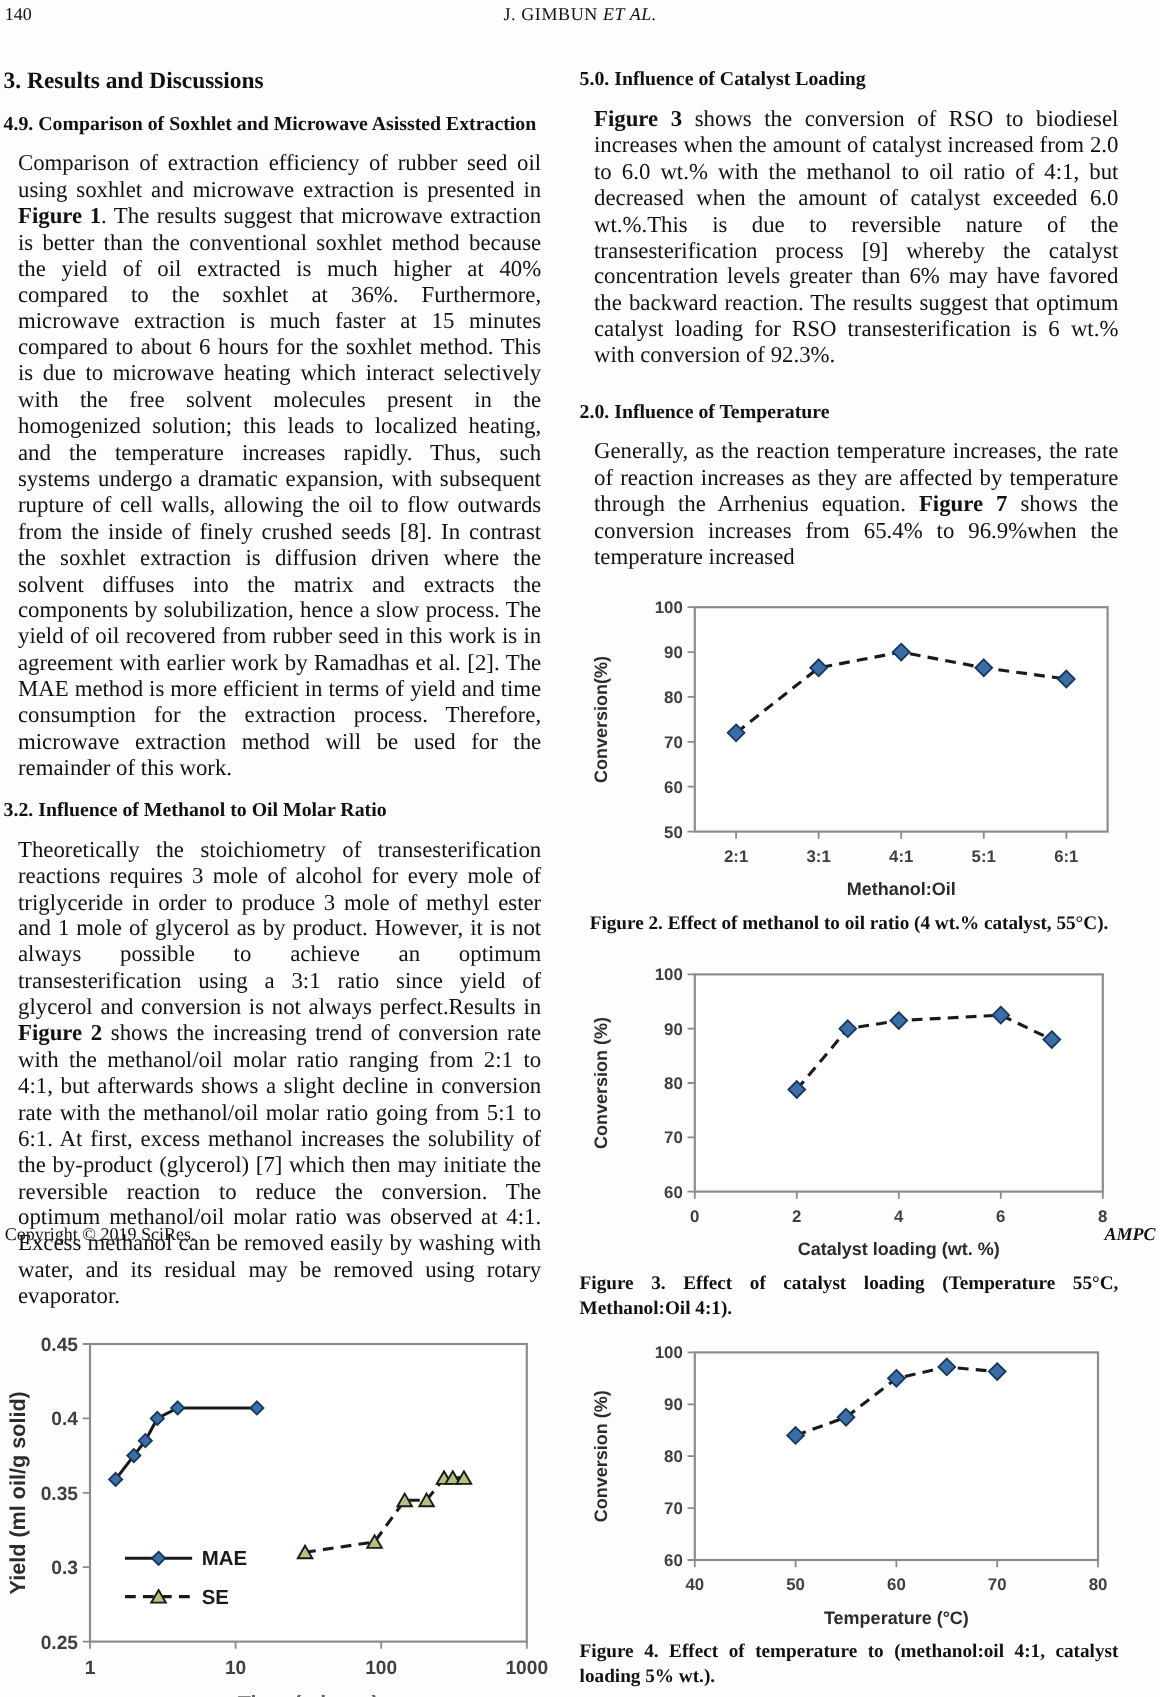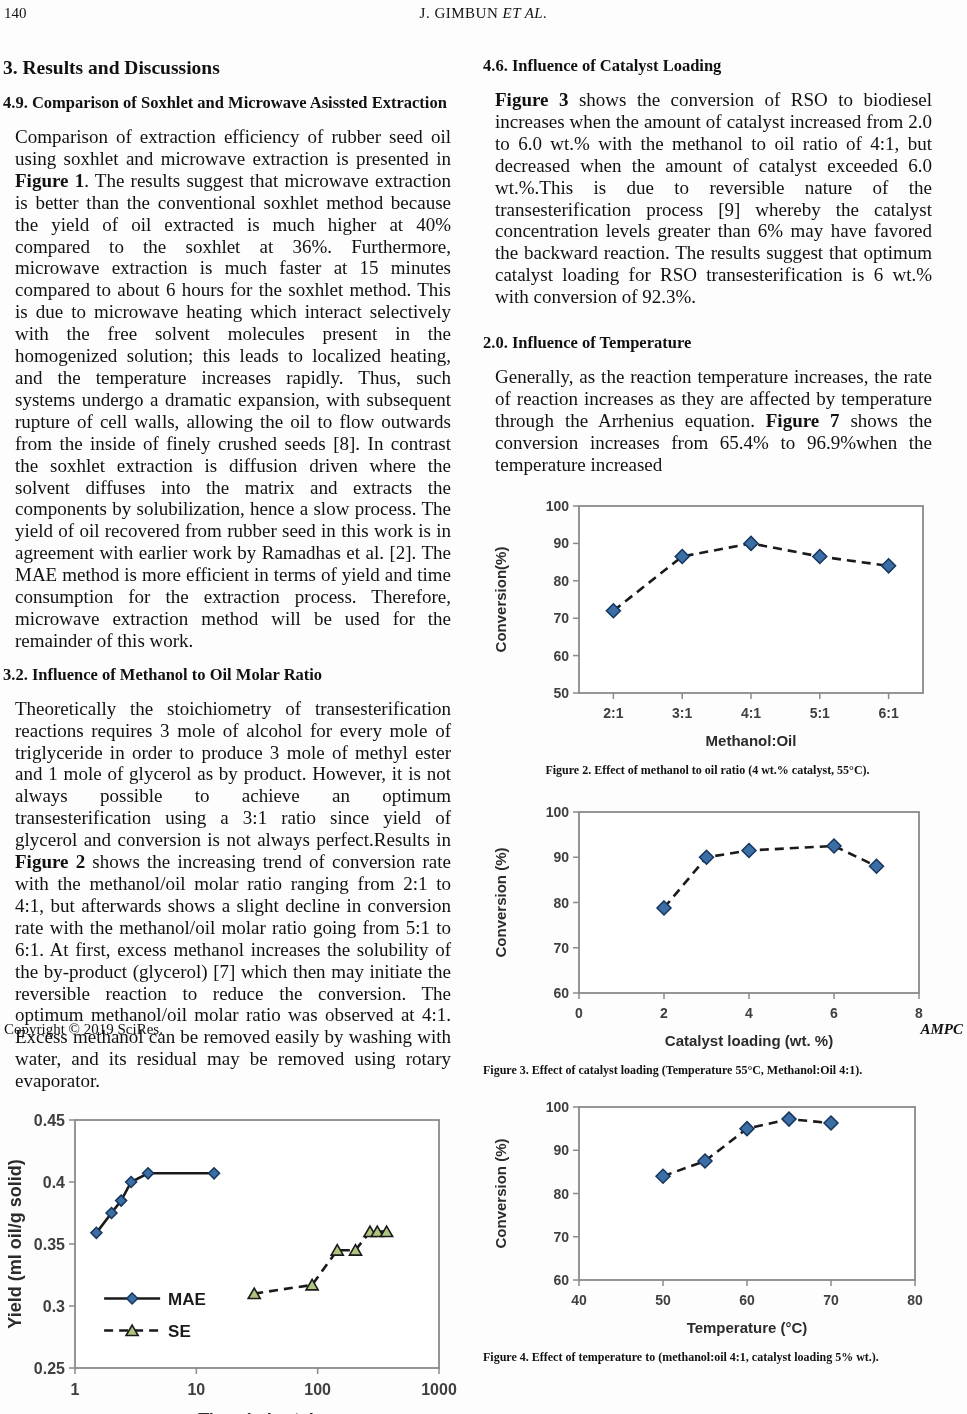--- a/index.html
+++ b/index.html
@@ -14,21 +14,21 @@
   .columns{display:flex;gap:20px;margin-top:28px;}
   .col{box-sizing:border-box;}
   .col-left{width:460px;}
   .col-right{width:461px;}
   h1.sec{font-size:19.5px;font-weight:bold;margin:2px 0 13px 0;}
   h2.sub{font-size:16.5px;font-weight:bold;margin:0 0 11px 0;line-height:22px;}
   h2.hang{padding-left:2.35em;text-indent:-2.35em;}
   h2.mt{margin-top:6px;}
   h2.mt2{margin-top:24px;}
   p.body{font-size:19px;line-height:21.9px;text-align:justify;margin:12px;}
-  .caption{font-weight:bold;font-size:12px;line-height:20.5px;text-align:justify;margin:8px 12px 0 0;}
+  .caption{font-weight:bold;font-size:16px;line-height:20.5px;text-align:justify;margin:8px 12px 0 0;}
   .caption.center{text-align:center;}
   .chart{position:relative;background:#fdfdfd;}
   .chart1{width:456px;height:324px;margin-top:16px;}
   .chart2{width:452px;height:258px;margin-top:18px;margin-left:8px;}
   .chart3{width:448px;height:252px;margin-top:20px;margin-left:8px;}
   .chart4{width:444px;height:244px;margin-top:14px;margin-left:8px;}
   .footer{position:absolute;left:4px;right:4px;bottom:10px;display:flex;justify-content:space-between;font-size:15px;}
   .journal-code{font-weight:bold;font-style:italic;}
 </style>
 </head>
@@ -89,21 +89,21 @@
             <line x1="101.12" y1="190.56" x2="157.12" y2="190.56" stroke="#1a1a1a" stroke-width="2.6"></line>
             <path d="M 129.12 185.06 L 134.62 190.56 L 129.12 196.06 L 123.62 190.56 Z" fill="#3a6ea5" stroke="#17365d" stroke-width="1.5"></path>
             <text x="165.12" y="196.56" font-size="17" font-weight="bold" fill="#1a1a1a" font-family="&quot;Liberation Sans&quot;, sans-serif">MAE</text>
             <line x1="101.12" y1="222.56" x2="157.12" y2="222.56" stroke="#1a1a1a" stroke-width="2.6" stroke-dasharray="9 6"></line>
             <path d="M 129.12 217.06 L 135.17000000000002 227.51 L 123.07000000000001 227.51 Z" fill="#aec47f" stroke="#1a1a1a" stroke-width="1.6"></path>
             <text x="165.12" y="228.56" font-size="17" font-weight="bold" fill="#1a1a1a" font-family="&quot;Liberation Sans&quot;, sans-serif">SE</text>
           </svg></div>
     </div>
 
     <div class="col col-right">
-      <h2 class="sub">4.6. Influence of Catalyst Loading</h2>
+      <h2 class="sub">5.0. Influence of Catalyst Loading</h2>
       <p class="body"><span style="font-weight: bold;">Figure 3</span><span> shows the conversion of RSO to biodiesel increases when the amount of catalyst increased from 2.0 to 6.0 wt.% with the methanol to oil ratio of 4:1, but decreased when the amount of catalyst exceeded 6.0 wt.%.This is due to reversible nature of the transesterification process [9] whereby the catalyst concentration levels greater than 6% may have favored the backward reaction. The results suggest that optimum catalyst loading for RSO transesterification is 6 wt.% with conversion of 92.3%.</span></p>
       <h2 class="sub mt2">2.0. Influence of Temperature</h2>
       <p class="body"><span>Generally, as the reaction temperature increases, the rate of reaction increases as they are affected by temperature through the Arrhenius equation. </span><span style="font-weight: bold;">Figure 7</span><span> shows the conversion increases from 65.4% to 96.9%when the temperature increased</span></p>
       <div class="chart chart2"><svg width="452" height="258">
             <rect x="88" y="12" width="344" height="187" fill="#ffffff" stroke="#8a8a8a" stroke-width="1.8"></rect>
             <line x1="82" y1="199" x2="88" y2="199" stroke="#8a8a8a" stroke-width="1.5"></line>
             <text x="78" y="204.04" text-anchor="end" font-size="14" font-weight="bold" fill="#3f3f3f" font-family="&quot;Liberation Sans&quot;, sans-serif">50</text>
             <line x1="82" y1="161.6" x2="88" y2="161.6" stroke="#8a8a8a" stroke-width="1.5"></line>
             <text x="78" y="166.64" text-anchor="end" font-size="14" font-weight="bold" fill="#3f3f3f" font-family="&quot;Liberation Sans&quot;, sans-serif">60</text>
             <line x1="82" y1="124.2" x2="88" y2="124.2" stroke="#8a8a8a" stroke-width="1.5"></line>

